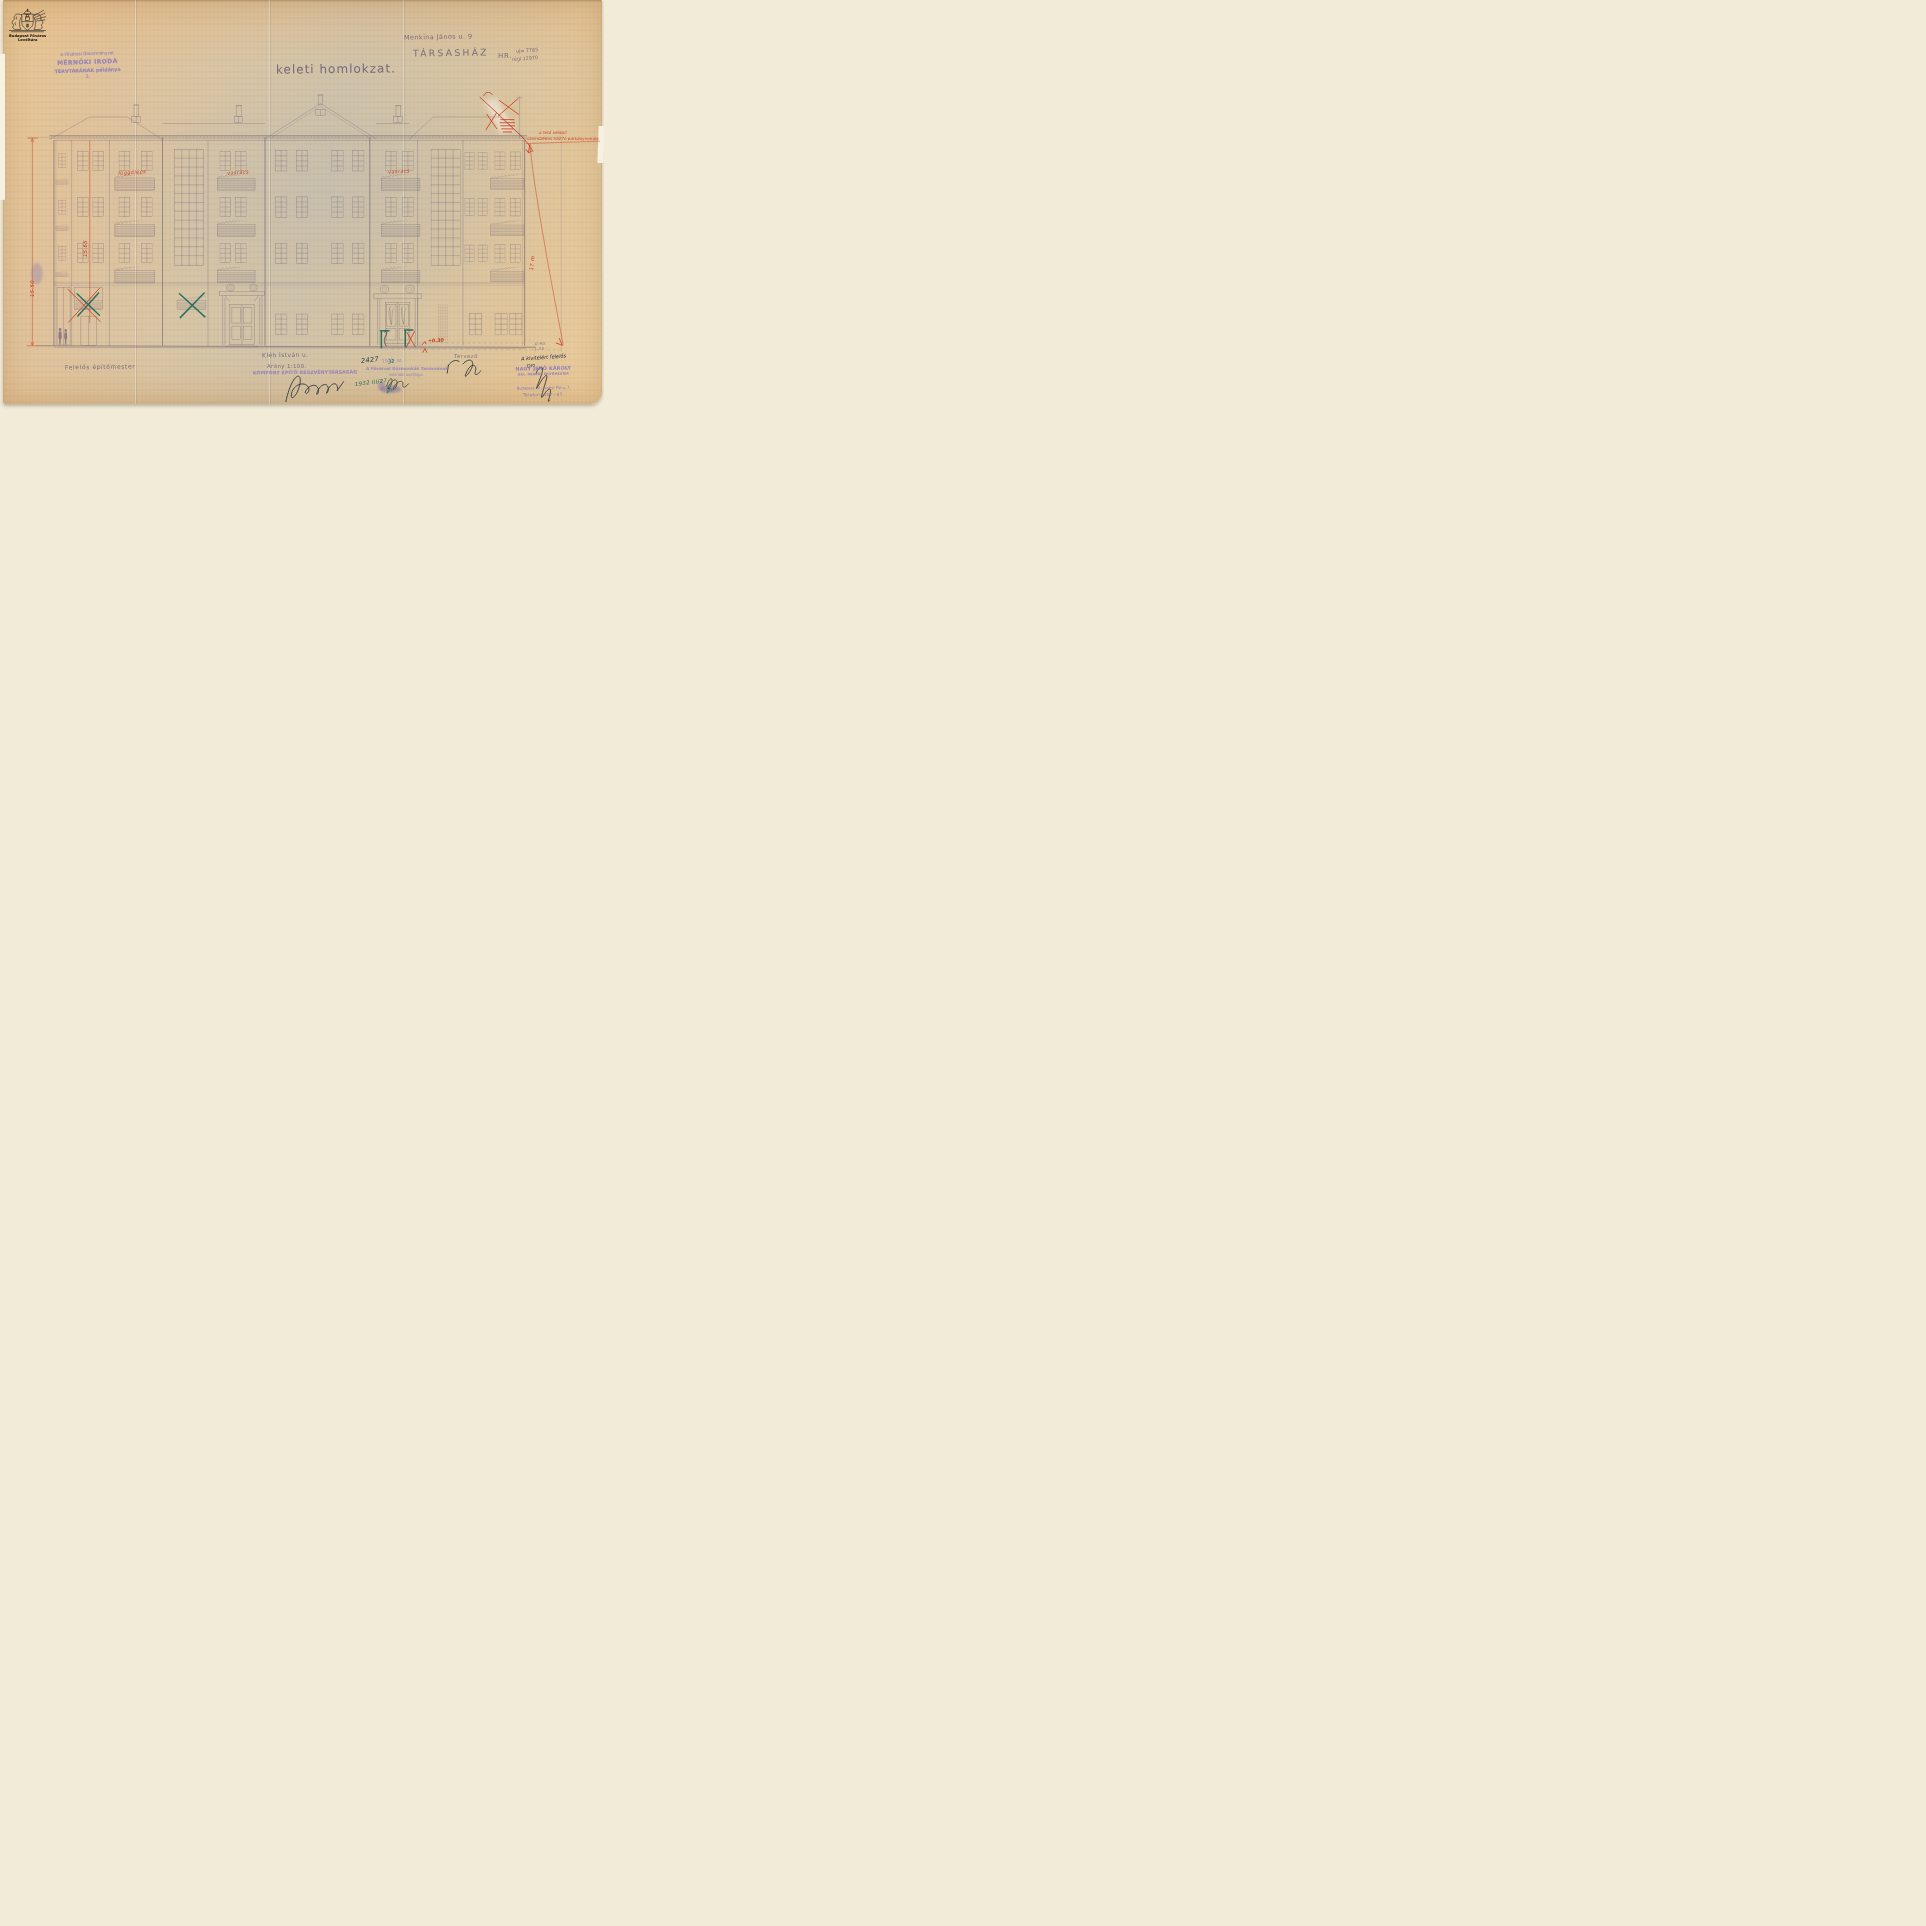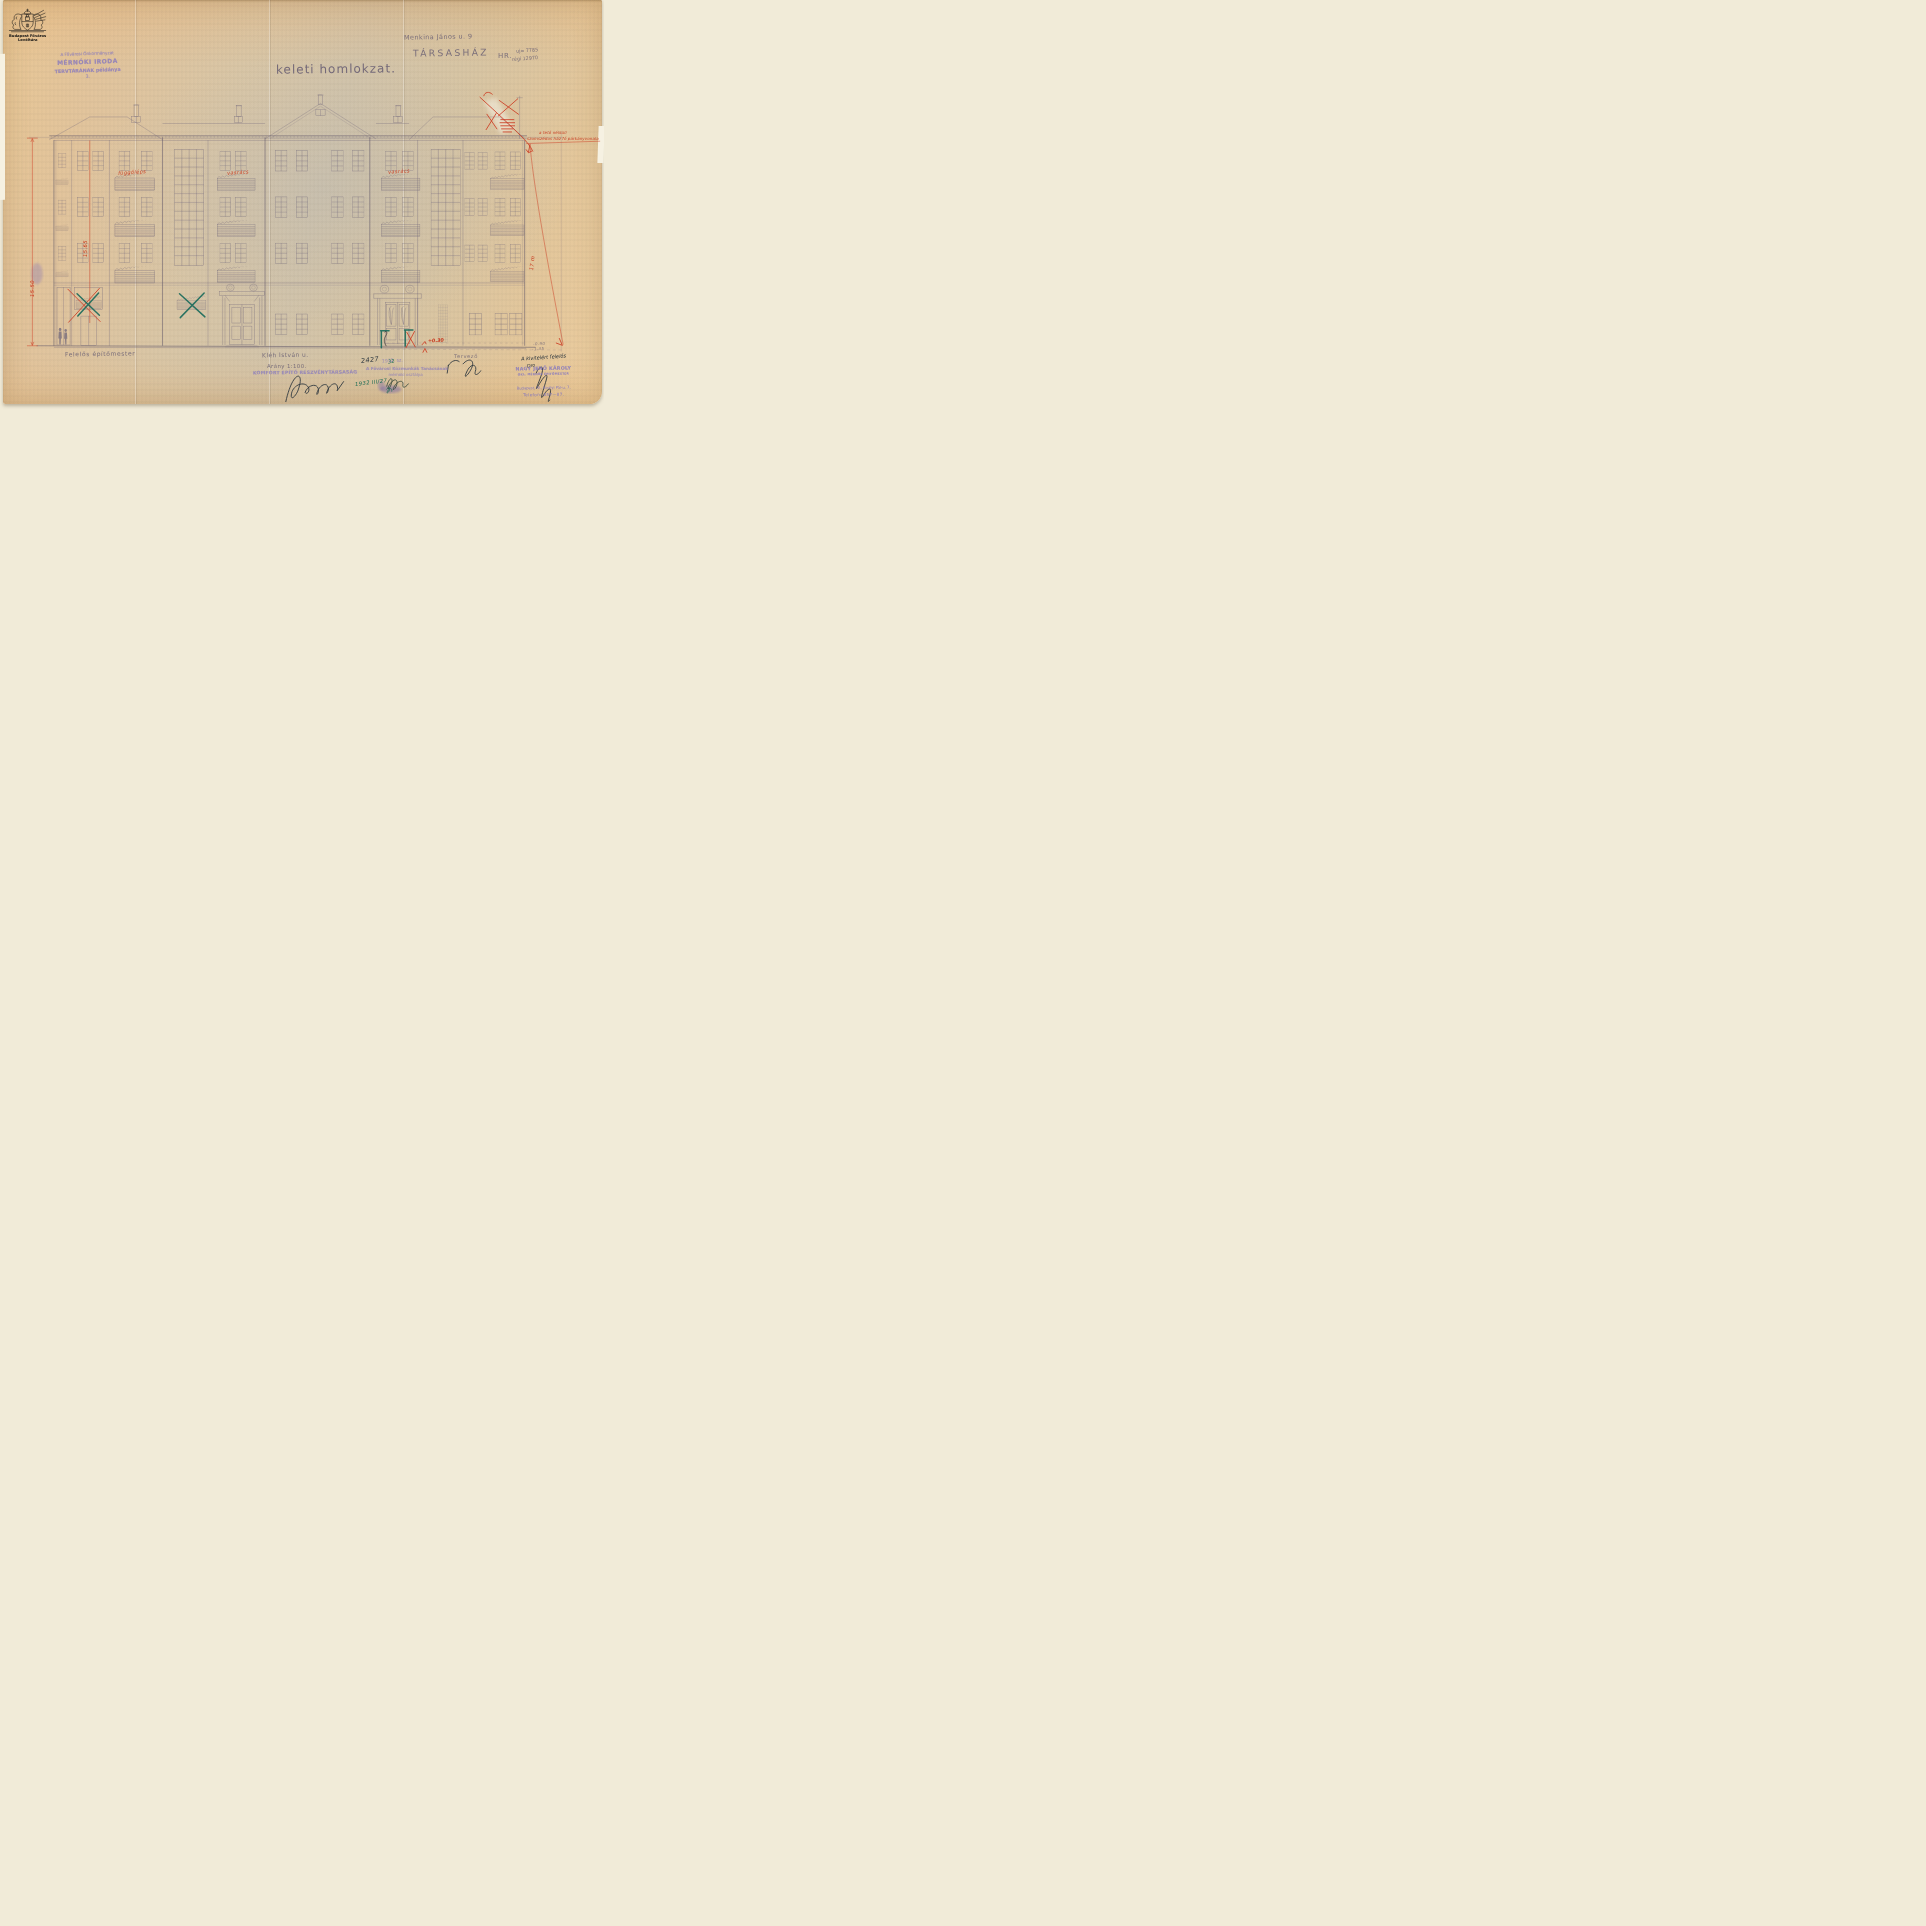--- a/index.html
+++ b/index.html
@@ -457,21 +457,21 @@
   <div class="t red dim rot" style="left:28.5px;top:297px">15.50</div>
   <div class="t red dim rot" style="left:82px;top:257px">15.65</div>
   <div class="t red dim" style="left:528px;top:270px;transform-origin:left top;transform:rotate(-83deg)">17 m</div>
   <div class="t red balc" style="left:118px;top:169px">függőléps</div>
   <div class="t red balc" style="left:227px;top:169px">vasrács</div>
   <div class="t red balc" style="left:388px;top:168px">vasrács</div>
   <div class="t red plus" style="left:428px;top:338px">+0.30</div>
   <div class="t pencil lvl" style="left:533px;top:341px">-0.90</div>
   <div class="t pencil lvl" style="left:532px;top:346px">-1.35</div>
 
-  <div class="t pencil foot1" style="left:65px;top:350px">Felelős építőmester</div>
+  <div class="t pencil foot1" style="left:65px;top:363px">Felelős építőmester</div>
   <div class="t pencil foot2" style="left:262px;top:351px">Kléh István u.</div>
   <div class="t pencil foot3" style="left:267px;top:363px">Arány 1:100.</div>
   <div class="t violet stampk">KOMFORT ÉPÍTŐ RÉSZVÉNYTÁRSASÁG</div>
 
   <div class="t inkc num2427" style="left:361px;top:356px">2427</div>
   <div class="t violet fyear" style="left:382px;top:358px"><span>1932.</span> <span>sz.</span></div>
   <div class="t green fygreen" style="left:388px;top:358px">32</div>
 
   <div class="t violet stampo">
     <div class="o1">A Fővárosi Közmunkák Tanácsának</div>

